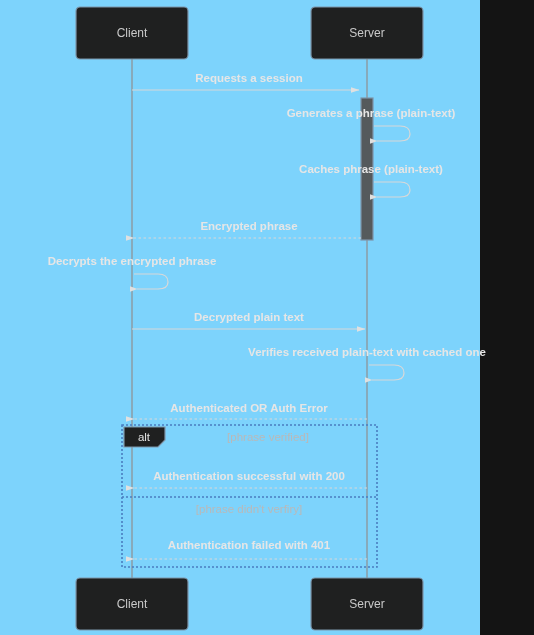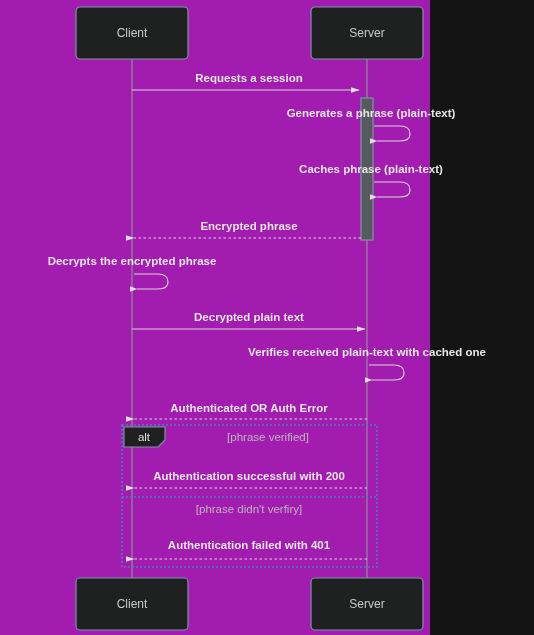--- a/index.html
+++ b/index.html
@@ -9,23 +9,23 @@
     background: #141414;
   }
   body {
     width: 534px;
     height: 635px;
     overflow: hidden;
     font-family: "Liberation Sans", sans-serif;
   }
   #diagram-root {
     position: relative;
-    width: 430px;
+    width: 480px;
     height: 635px;
-    background: #a21caf;
+    background: #7dd3fc;
   }
   svg#seq-svg {
     position: absolute;
     left: 0;
     top: 0;
     width: 534px;
     height: 635px;
     display: block;
   }
   .actor-label {

